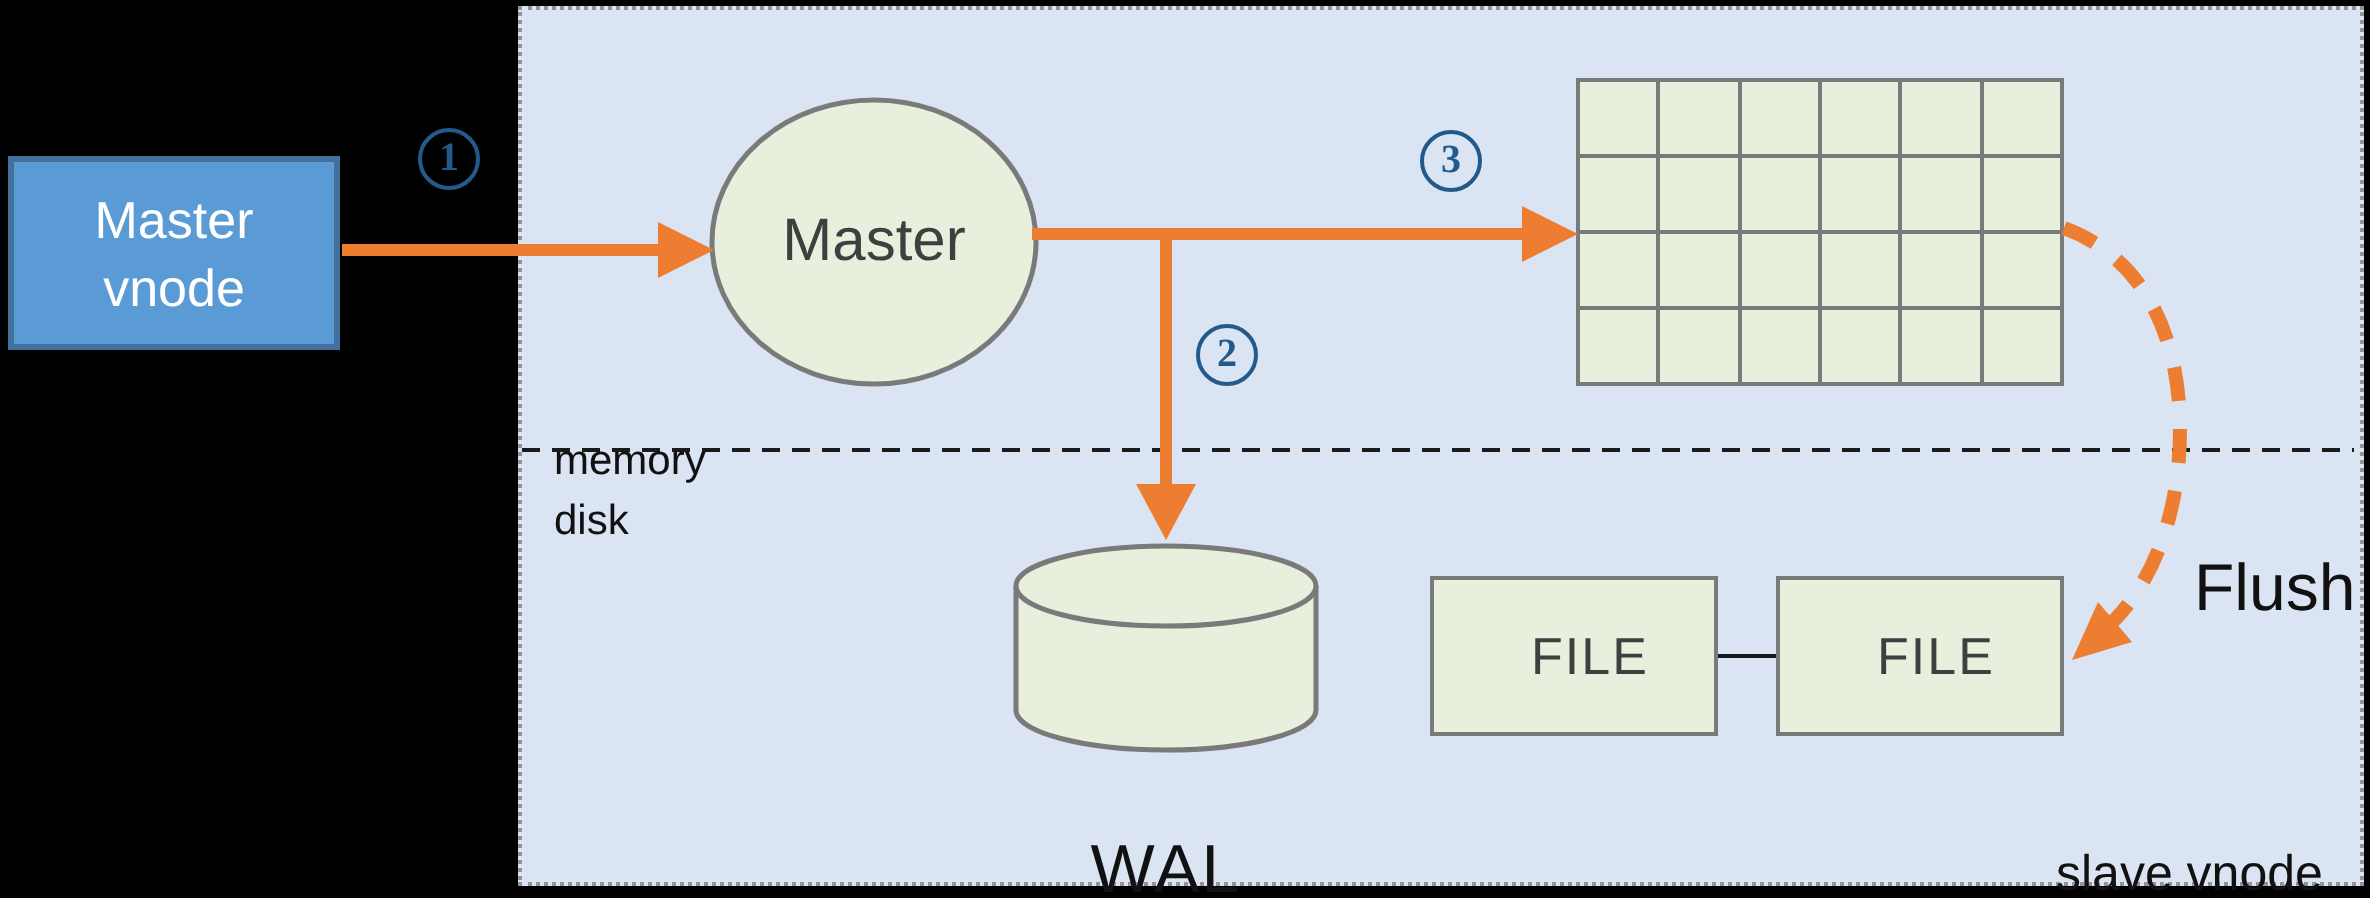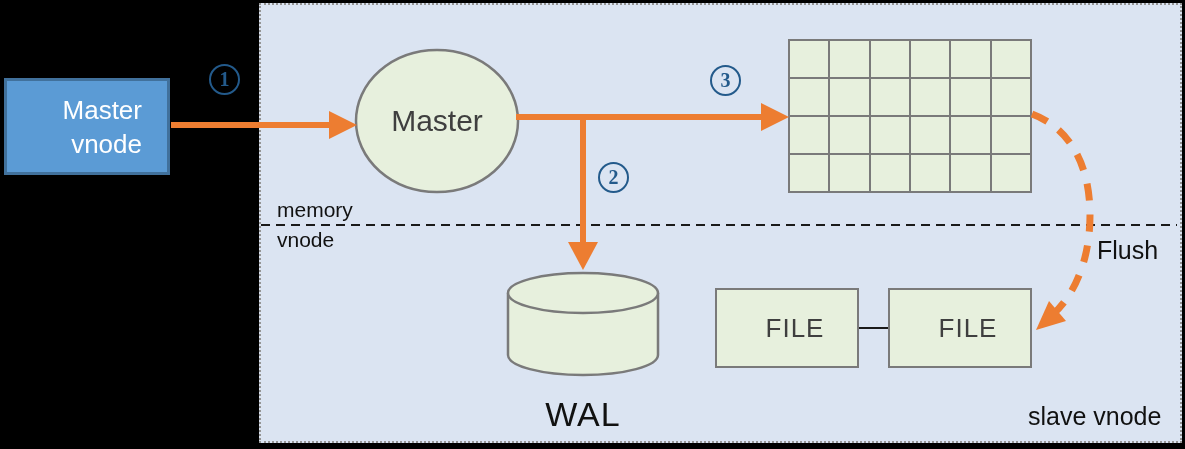--- a/index.html
+++ b/index.html
@@ -31,21 +31,21 @@
     pointer-events: none;
   }
 
   .master {
     position: absolute;
     left: 4px; top: 78px;
     width: 166px; height: 97px;
     background: var(--master-fill, #5b9bd5);
     border: 3px solid var(--master-stroke, #41719c);
     display: flex; align-items: center; justify-content: center;
-    text-align: right;
+    text-align: center;
     z-index: 3;
   }
   .master span {
     color: #ffffff;
     font-size: 26px;
     line-height: 34px;
     width: 110px; 
   }
 
   .step {
@@ -103,25 +103,26 @@
     font-size: 26px;
     letter-spacing: 1px;
     color: var(--label-dark, #3f3f3f);
   }
 
   .txt {
     position: absolute;
     color: var(--label-black, #111111);
     z-index: 4;
     white-space: nowrap;
+    margin-top: 21px;
   }
   .memory-label { left: 277px; top: 198px; font-size: 21px; }
   .disk-label   { left: 277px; top: 228px; font-size: 21px; }
   .wal-label    { left: 583px; top: 395px; font-size: 34px; transform: translateX(-50%); letter-spacing: 1px; }
-  .flush-label  { left: 1097px; top: 236px; font-size: 25px; }
+  .flush-label  { left: 1097px; top: 254px; font-size: 33px; }
   .slave-label  { left: 1028px; top: 402px; font-size: 25px; }
 </style>
 </head>
 <body>
 
 <div class="canvas">
 
   <div class="panel"></div>
 
   <svg class="overlay" viewBox="0 0 1185 449">
@@ -192,18 +193,18 @@
     </div>
 
   <div class="file-box file1">
     <span>FILE</span>
   </div>
   <div class="file-box file2">
     <span>FILE</span>
   </div>
 
   <div class="txt memory-label">memory</div>
-  <div class="txt disk-label">vnode</div>
+  <div class="txt disk-label">disk</div>
   <div class="txt wal-label">WAL</div>
   <div class="txt flush-label">Flush</div>
   <div class="txt slave-label">slave vnode</div>
 
 </div>
 
 </body></html>

